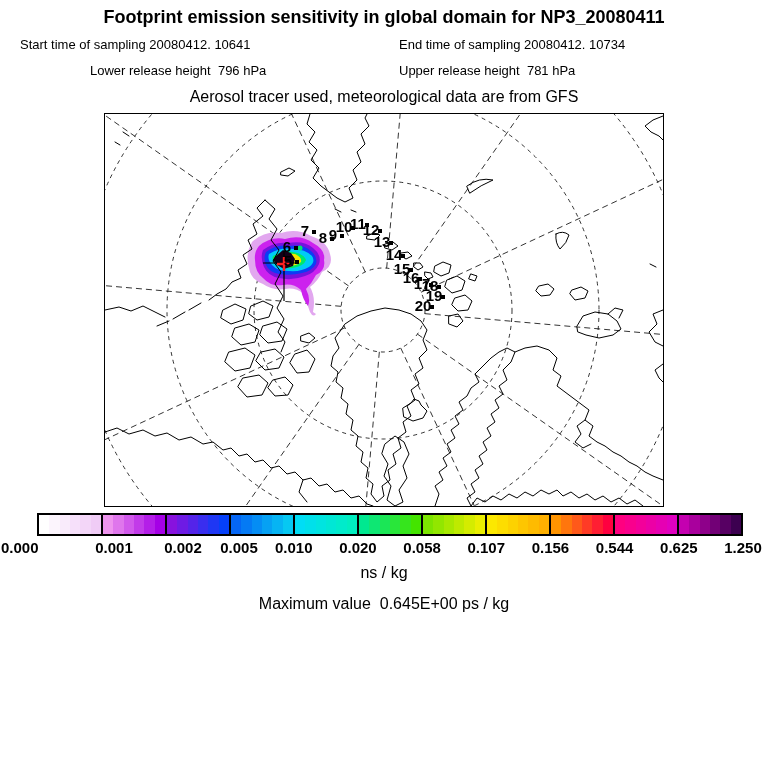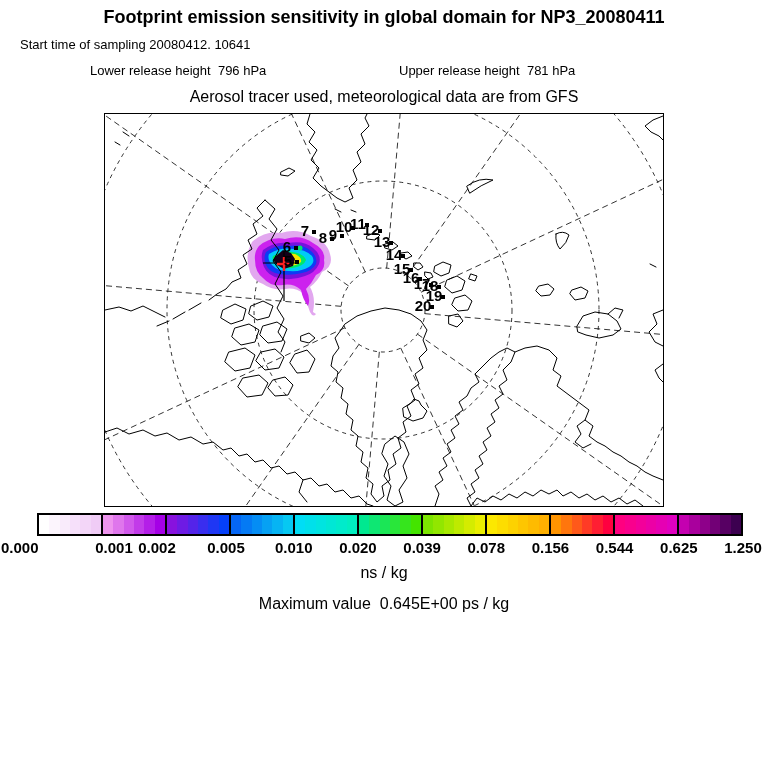--- a/index.html
+++ b/index.html
@@ -23,20 +23,21 @@
   .unitline{top:564px;font-size:16px;}
   .maxline{top:595px;font-size:16px;}
 </style>
 </head>
 <body>
 
 <div class="page">
 
   <div class="hdr title">Footprint emission sensitivity in global domain for NP3_20080411</div>
   <span class="abs" style="left:20px;top:37px">Start time of sampling 20080412. 10641</span>
+  <span class="abs" style="left:399px;top:37px">End time of sampling 20080412. 10734</span>
   <span class="abs" style="left:90px;top:63px">Lower release height  796 hPa</span>
   <span class="abs" style="left:399px;top:63px">Upper release height  781 hPa</span>
   <div class="hdr sub" style="top:88px">Aerosol tracer used, meteorological data are from GFS</div>
 
   <div id="map">
     <svg width="558" height="392" viewBox="0 0 558 392">
 
       <g id="graticule">
           <circle cx="278" cy="196" r="42" fill="none" stroke="#000" stroke-width="0.8" stroke-dasharray="4 4"></circle>
           <circle cx="278" cy="196" r="129" fill="none" stroke="#000" stroke-width="0.8" stroke-dasharray="4 4"></circle>
@@ -144,26 +145,26 @@
       <div class="seg" style="background: linear-gradient(to right, rgb(0, 232, 144) 0%, rgb(0, 232, 144) 16.6667%, rgb(14, 231, 115) 16.6667%, rgb(14, 231, 115) 33.3333%, rgb(27, 230, 86) 33.3333%, rgb(27, 230, 86) 50%, rgb(41, 230, 58) 50%, rgb(41, 230, 58) 66.6667%, rgb(54, 229, 29) 66.6667%, rgb(54, 229, 29) 83.3333%, rgb(68, 228, 0) 83.3333%, rgb(68, 228, 0) 100%);"></div>
       <div class="seg" style="background: linear-gradient(to right, rgb(124, 228, 0) 0%, rgb(124, 228, 0) 16.6667%, rgb(146, 230, 0) 16.6667%, rgb(146, 230, 0) 33.3333%, rgb(168, 232, 0) 33.3333%, rgb(168, 232, 0) 50%, rgb(190, 234, 0) 50%, rgb(190, 234, 0) 66.6667%, rgb(212, 236, 0) 66.6667%, rgb(212, 236, 0) 83.3333%, rgb(234, 238, 0) 83.3333%, rgb(234, 238, 0) 100%);"></div>
       <div class="seg" style="background: linear-gradient(to right, rgb(252, 232, 0) 0%, rgb(252, 232, 0) 16.6667%, rgb(253, 221, 0) 16.6667%, rgb(253, 221, 0) 33.3333%, rgb(253, 210, 0) 33.3333%, rgb(253, 210, 0) 50%, rgb(254, 198, 0) 50%, rgb(254, 198, 0) 66.6667%, rgb(254, 187, 0) 66.6667%, rgb(254, 187, 0) 83.3333%, rgb(255, 176, 0) 83.3333%, rgb(255, 176, 0) 100%);"></div>
       <div class="seg" style="background: linear-gradient(to right, rgb(255, 148, 0) 0%, rgb(255, 148, 0) 16.6667%, rgb(255, 118, 13) 16.6667%, rgb(255, 118, 13) 33.3333%, rgb(255, 89, 26) 33.3333%, rgb(255, 89, 26) 50%, rgb(255, 59, 38) 50%, rgb(255, 59, 38) 66.6667%, rgb(255, 30, 51) 66.6667%, rgb(255, 30, 51) 83.3333%, rgb(255, 0, 64) 83.3333%, rgb(255, 0, 64) 100%);"></div>
       <div class="seg" style="background: linear-gradient(to right, rgb(255, 0, 128) 0%, rgb(255, 0, 128) 16.6667%, rgb(249, 0, 141) 16.6667%, rgb(249, 0, 141) 33.3333%, rgb(243, 0, 154) 33.3333%, rgb(243, 0, 154) 50%, rgb(236, 0, 166) 50%, rgb(236, 0, 166) 66.6667%, rgb(230, 0, 179) 66.6667%, rgb(230, 0, 179) 83.3333%, rgb(224, 0, 192) 83.3333%, rgb(224, 0, 192) 100%);"></div>
       <div class="seg" style="background: linear-gradient(to right, rgb(196, 0, 176) 0%, rgb(196, 0, 176) 16.6667%, rgb(169, 0, 157) 16.6667%, rgb(169, 0, 157) 33.3333%, rgb(142, 0, 138) 33.3333%, rgb(142, 0, 138) 50%, rgb(114, 0, 118) 50%, rgb(114, 0, 118) 66.6667%, rgb(87, 0, 99) 66.6667%, rgb(87, 0, 99) 83.3333%, rgb(60, 0, 80) 83.3333%, rgb(60, 0, 80) 100%);"></div>
     </div>
   <div id="ticks">
       <span style="left: 1px;">0.000</span>
       <span style="left: 114px; transform: translateX(-50%);">0.001</span>
-      <span style="left: 157px; transform: translateX(-50%);">0.002</span>
-      <span style="left: 226px; transform: translateX(-50%); text-align: center;">0.005</span>
+      <span style="left: 183px; transform: translateX(-50%);">0.002</span>
+      <span style="left: 239px; transform: translateX(-50%); text-align: center;">0.005</span>
       <span style="left: 293.727px; transform: translateX(-50%);">0.010</span>
       <span style="left: 357.909px; transform: translateX(-50%);">0.020</span>
-      <span style="left: 422.091px; transform: translateX(-50%);">0.039</span>
-      <span style="left: 486.273px; transform: translateX(-50%);">0.078</span>
+      <span style="left: 422.091px; transform: translateX(-50%);">0.058</span>
+      <span style="left: 486.273px; transform: translateX(-50%);">0.107</span>
       <span style="left: 550.455px; transform: translateX(-50%);">0.156</span>
       <span style="left: 614.636px; transform: translateX(-50%);">0.544</span>
       <span style="left: 678.818px; transform: translateX(-50%);">0.625</span>
       <span style="left: 743px; transform: translateX(-50%); text-align: center;">1.250</span>
     </div>
   <div class="hdr sub unitline">ns / kg</div>
   <div class="hdr sub maxline">Maximum value  0.645E+00 ps / kg</div>
 
 </div>
 

